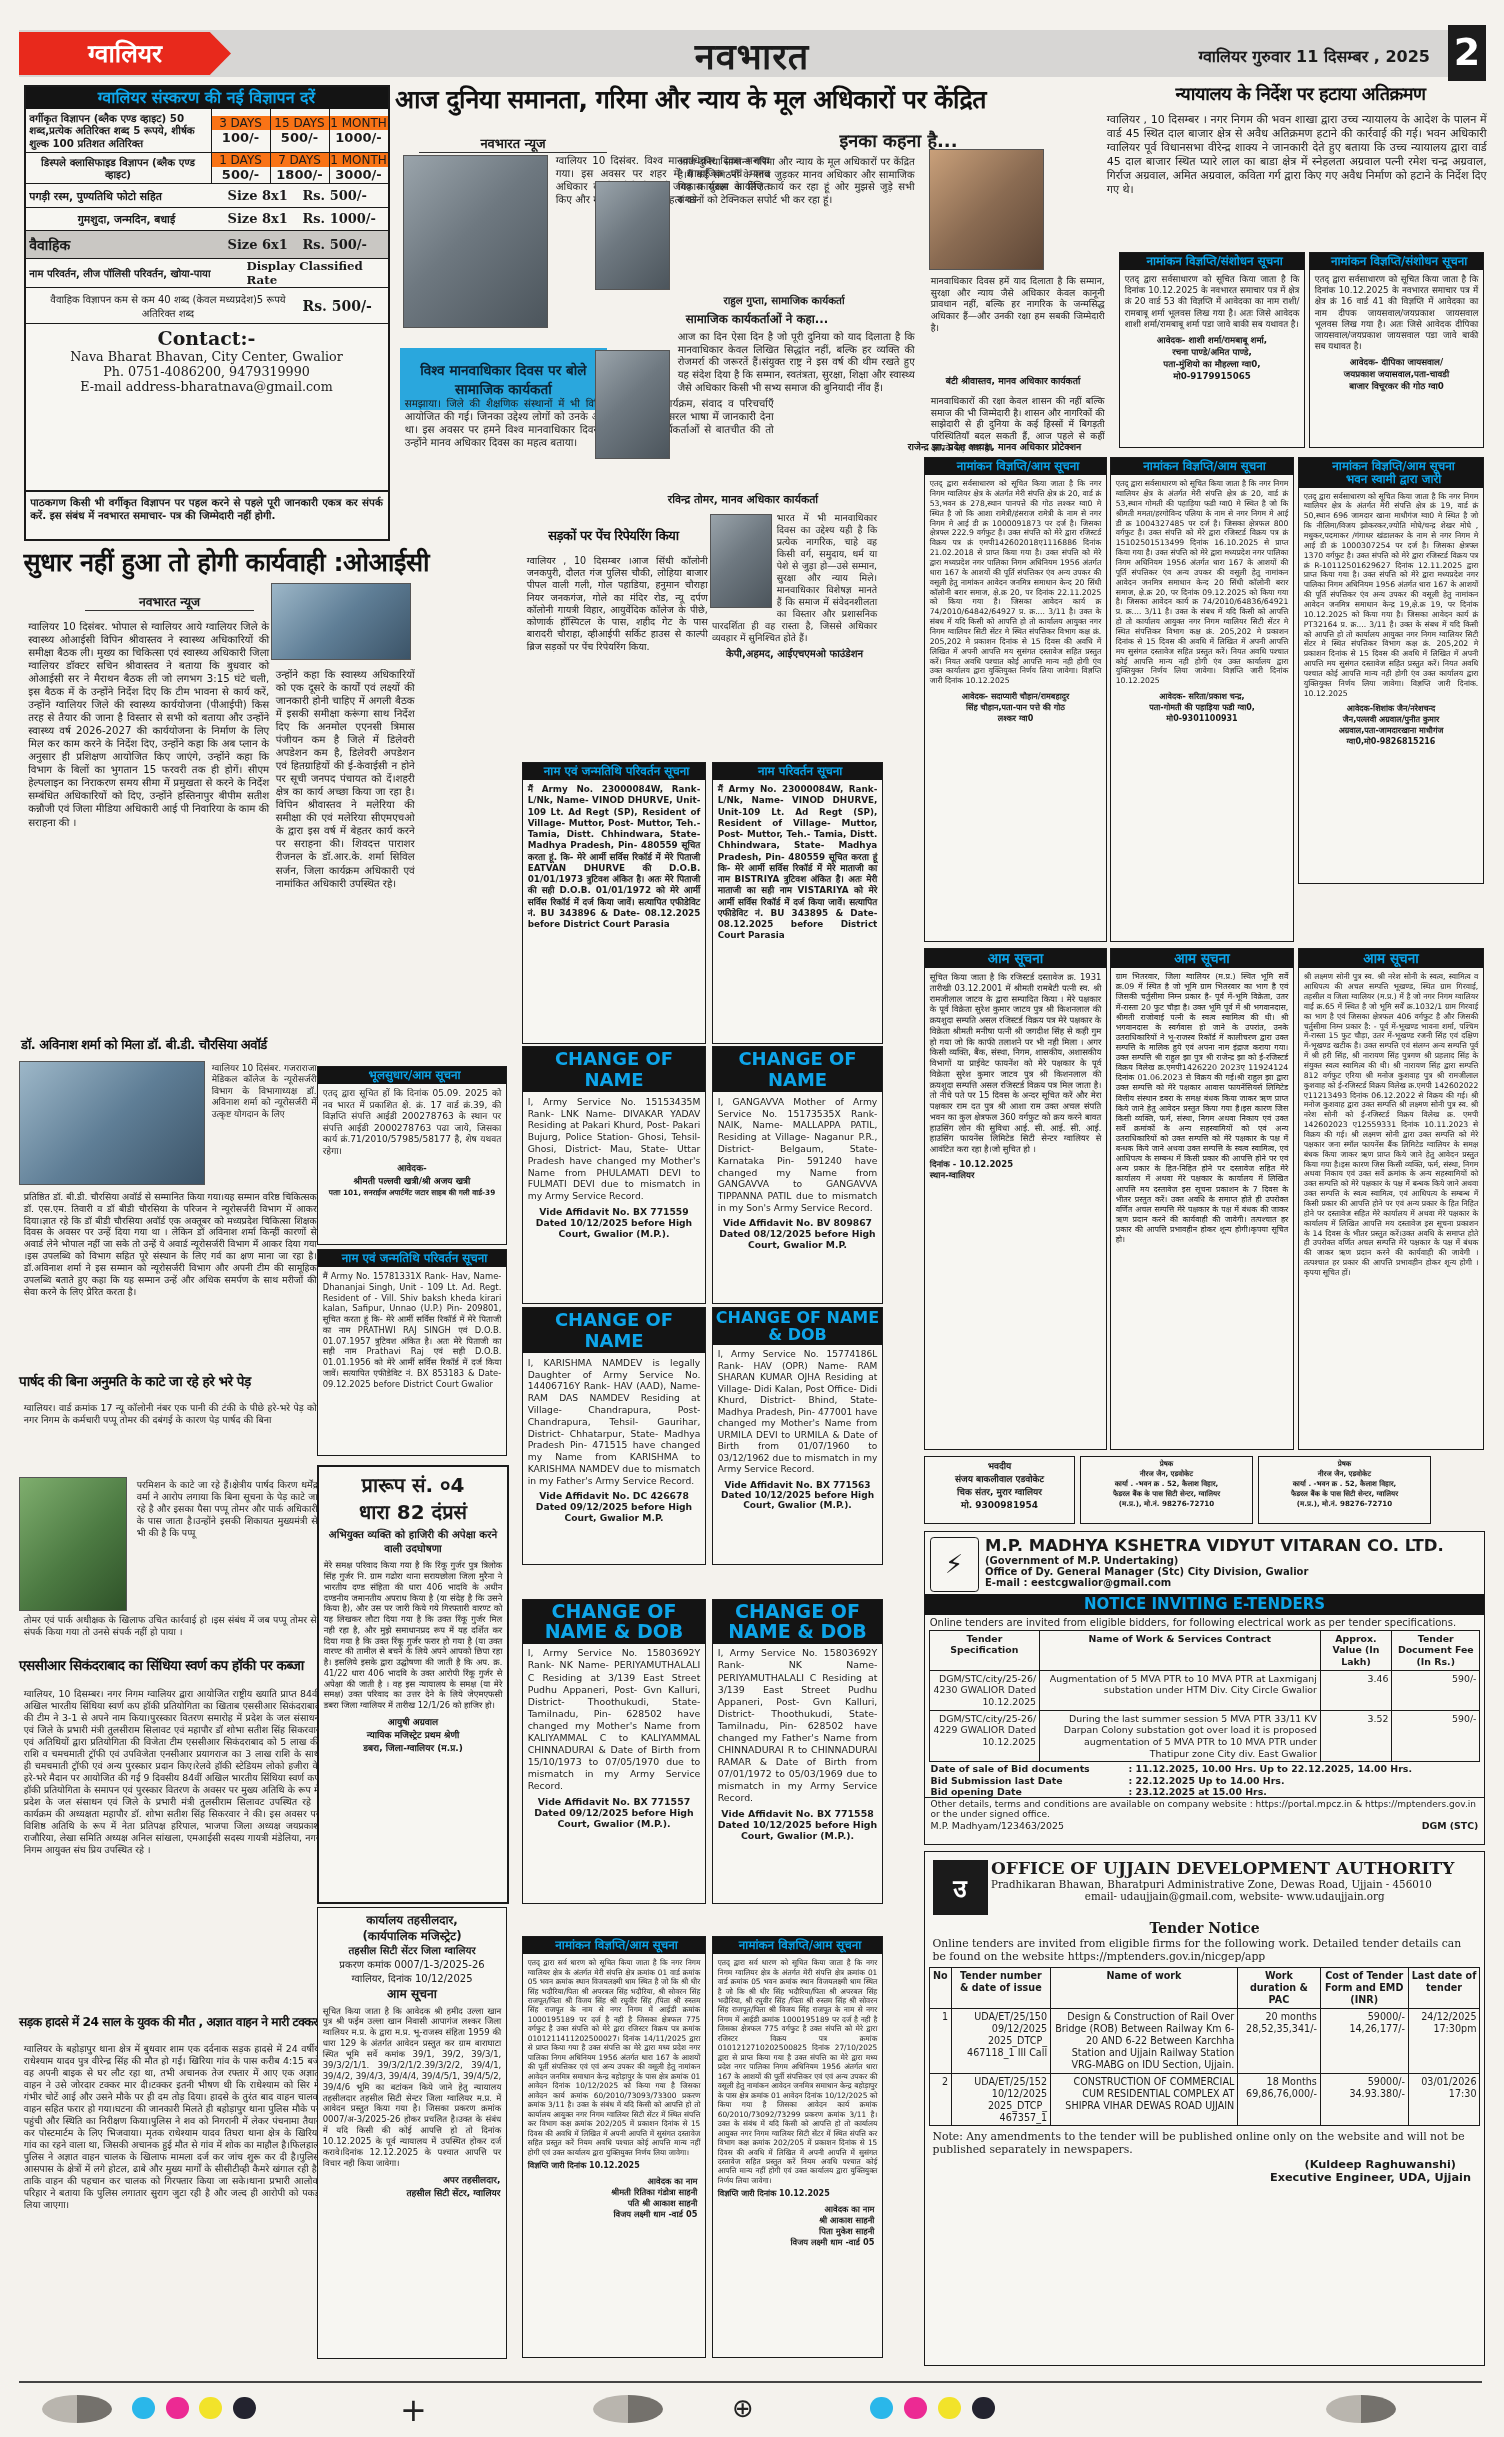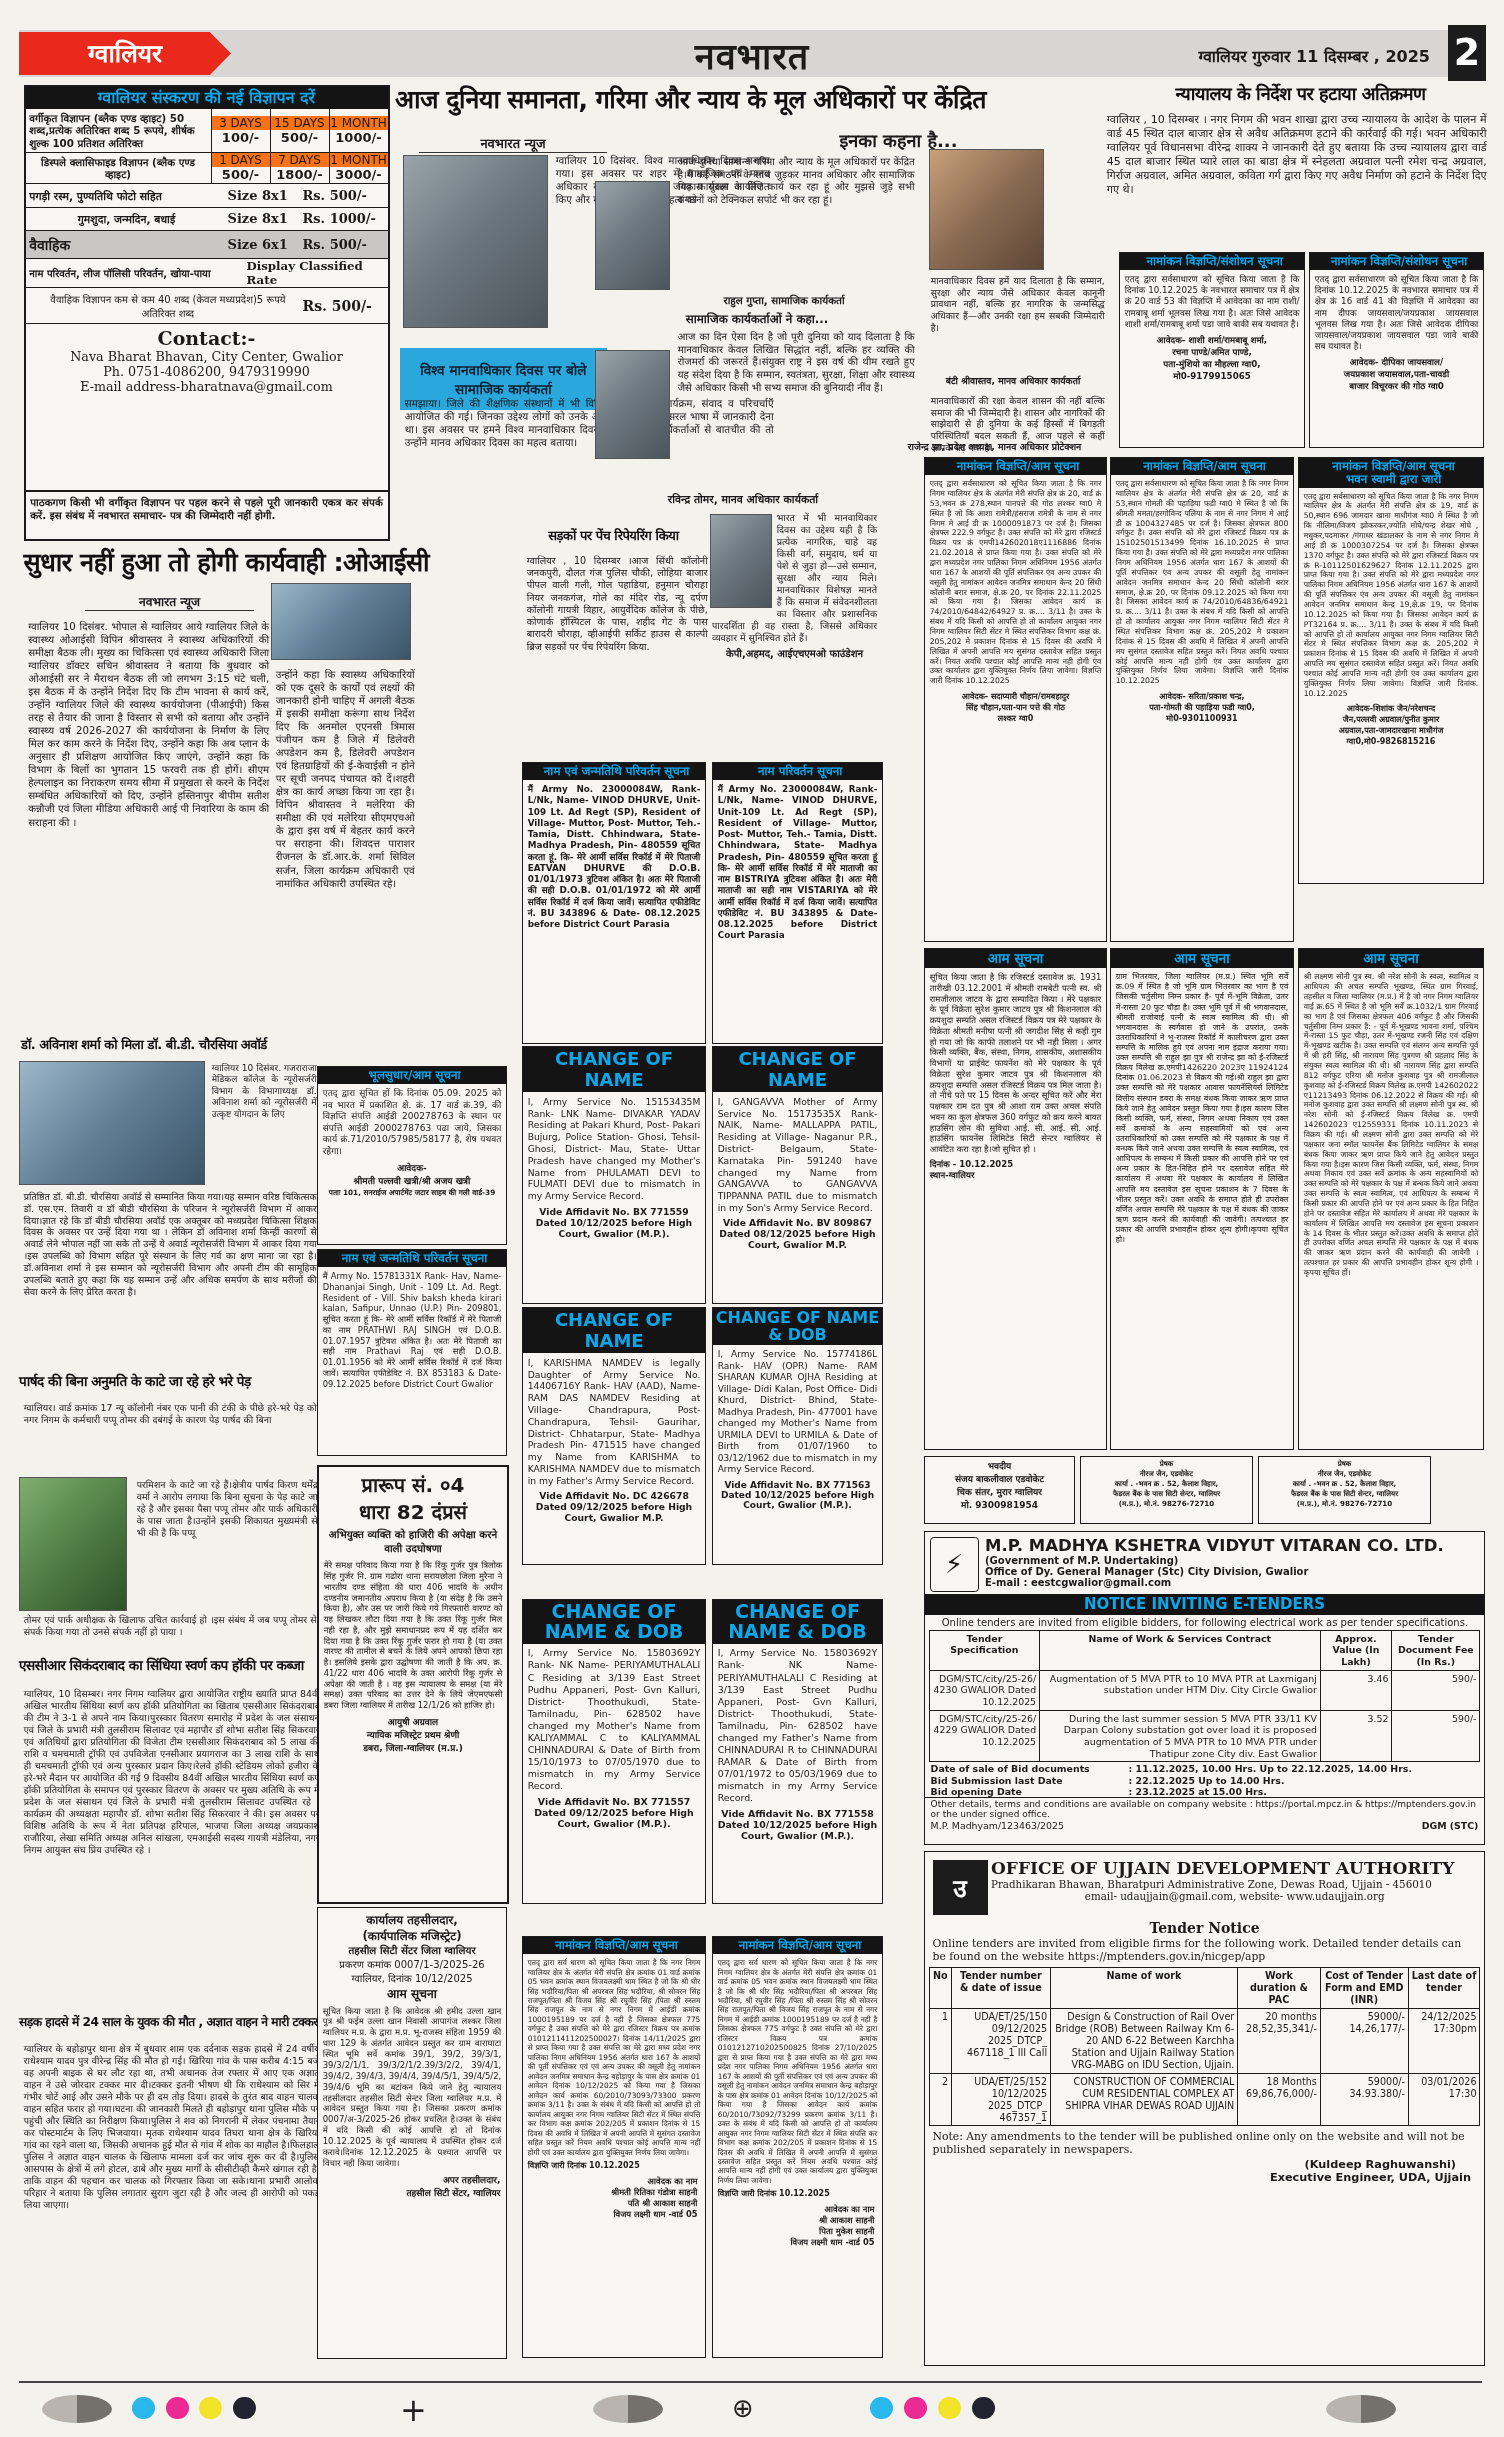--- a/index.html
+++ b/index.html
@@ -348,21 +348,21 @@
 
   <div class="box" style="left:924px;top:1531px;width:559px;height:312px;border-width:1.9px;">
     <div style="position:relative;padding:3.8px 5.6px 0 60px;min-height:58px;">
       <div class="abs" style="left:4.7px;top:4.7px;width:47px;height:53px;border:1.9px solid #1b1b1b;border-radius:3.8px;display:flex;align-items:center;justify-content:center;font-size:26px;">⚡</div>
       <div style="font-weight:bold;font-size:16.5px;">M.P. MADHYA KSHETRA VIDYUT VITARAN CO. LTD.</div>
       <div style="font-weight:bold;font-size:10px;">(Government of M.P. Undertaking)</div>
       <div style="font-weight:bold;font-size:10px;">Office of Dy. General Manager (Stc) City Division, Gwalior</div>
       <div style="font-weight:bold;font-size:10px;">E-mail : eestcgwalior@gmail.com</div>
     </div>
     <div class="ttl" style="font-size:15px;">NOTICE INVITING E-TENDERS</div>
-    <div style="font-size:10px;padding:1.9px 4.7px;margin-left:12px;">Online tenders are invited from eligible bidders, for following electrical work as per tender specifications.</div>
+    <div style="font-size:10px;padding:1.9px 4.7px;">Online tenders are invited from eligible bidders, for following electrical work as per tender specifications.</div>
     <table class="tnd" style="margin:0 3.8px;width:calc(100% - 7.5px);">
       <tbody>
           <tr>
         <th style="width:20%;">Tender Specification</th>
         <th>Name of Work &amp; Services Contract</th>
         <th style="width:13%;">Approx. Value (In Lakh)</th>
         <th style="width:16%;">Tender Document Fee (In Rs.)</th>
       </tr>
       <tr>
         <td class="ctr">DGM/STC/city/25-26/ 4230 GWALIOR Dated 10.12.2025</td>

